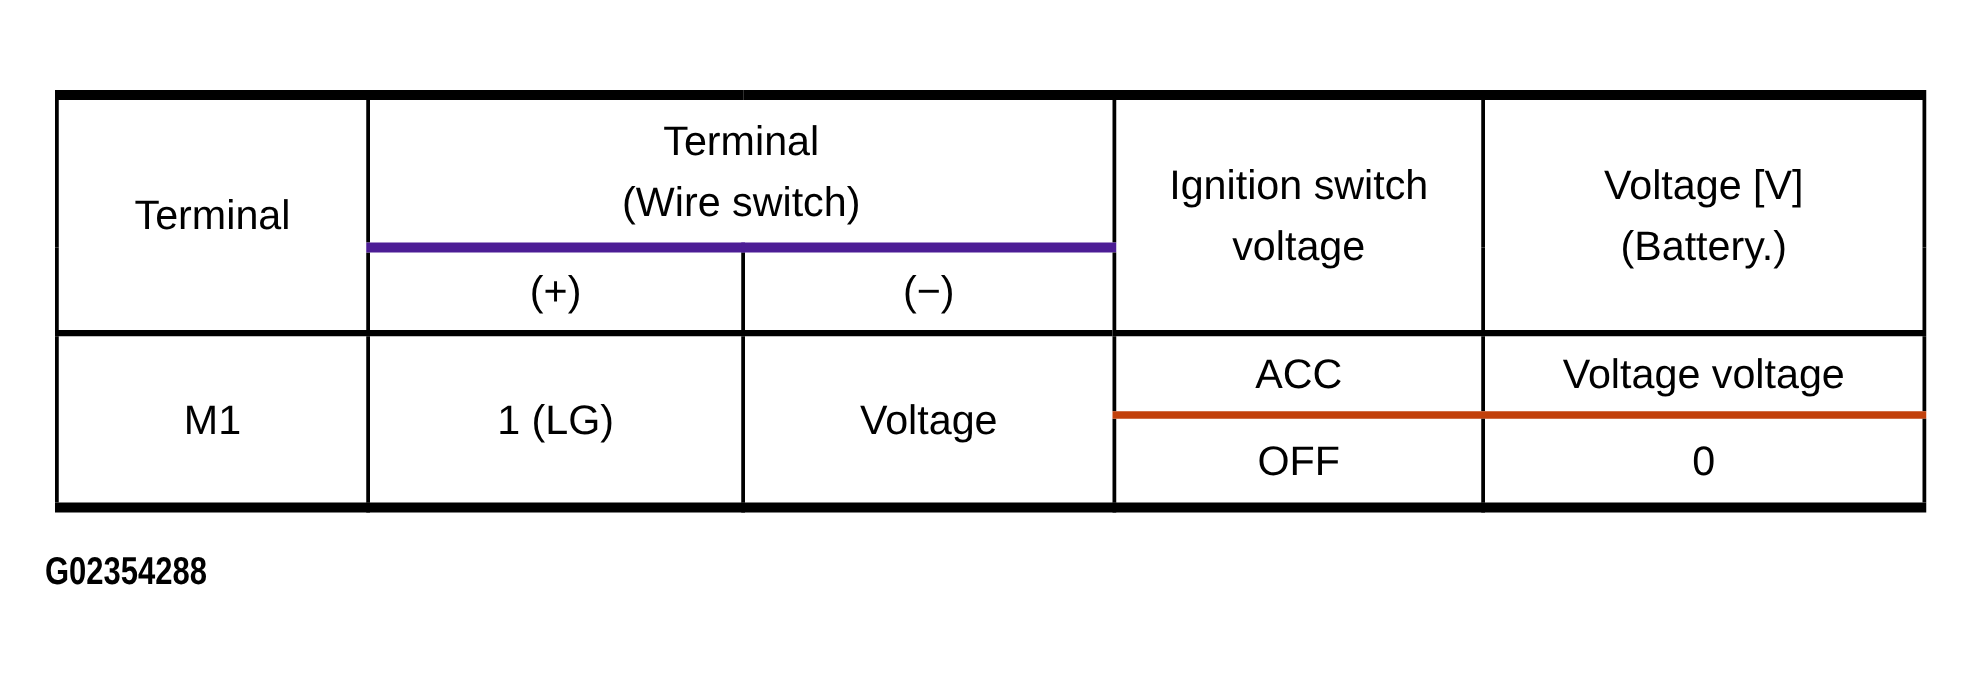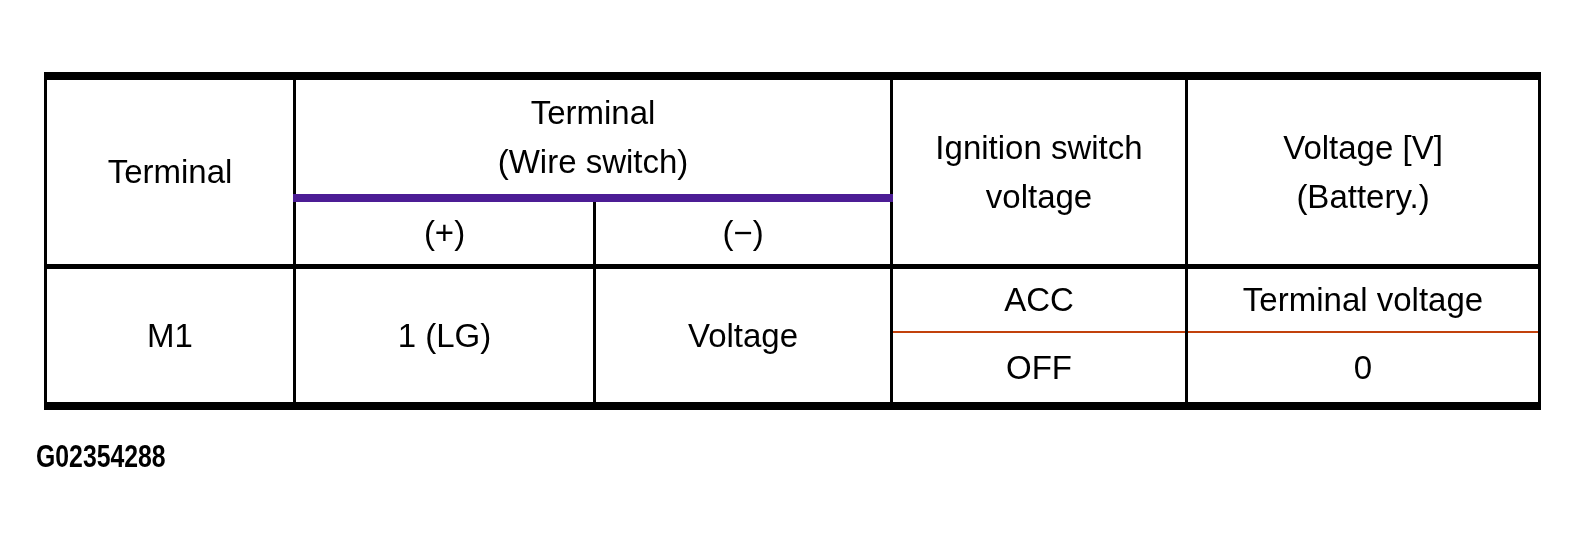--- a/index.html
+++ b/index.html
@@ -42,21 +42,21 @@
   tr.r3 { height: 66px; }
   tr.r4 { height: 74px; }
 
   
   td.hdr-sep-b { border-bottom: 5px solid #000; }
   td.hdr-sep-t { border-top: 5px solid #4d7c0f; }
   
   td.term-sep-b { border-bottom: 8px solid #4c1d95; }
   td.term-sep-t { border-top: 4px solid #000; }
   
-  td.cond-sep-t { border-top: 2px solid #c2410c; }
+  td.cond-sep-t { border-top: 6px solid #c2410c; }
   
   td.no-t { border-top: none; }
   td.no-b { border-bottom: none; }
 
   .two-line div { line-height: 49px; }
 
   .caption {
     position: absolute;
     left: 36px;
     top: 441px;
@@ -99,21 +99,21 @@
       </tr>
       <tr class="r2">
         <td class="term-sep-t hdr-sep-b">(+)</td>
         <td class="term-sep-t hdr-sep-b">(−)</td>
       </tr>
       <tr class="r3">
         <td rowspan="2" class="edge-l hdr-sep-t no-b">M1</td>
         <td rowspan="2" class="hdr-sep-t no-b">1 (LG)</td>
         <td rowspan="2" class="hdr-sep-t no-b">Voltage</td>
         <td class="hdr-sep-t">ACC</td>
-        <td class="edge-r hdr-sep-t">Terminal voltage</td>
+        <td class="edge-r hdr-sep-t">Voltage voltage</td>
       </tr>
       <tr class="r4">
         <td class="cond-sep-t no-b">OFF</td>
         <td class="edge-r cond-sep-t no-b">0</td>
       </tr>
     </tbody>
   </table>
 
   <div class="caption">G02354288</div>
 

